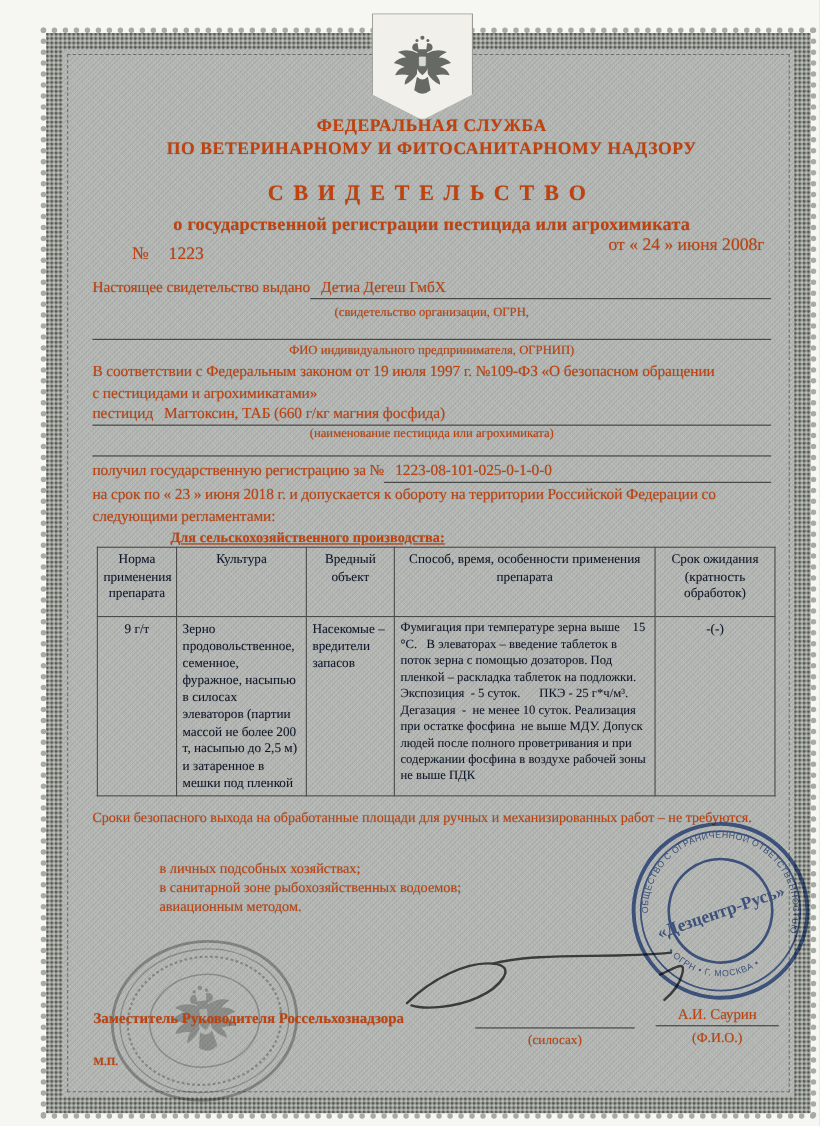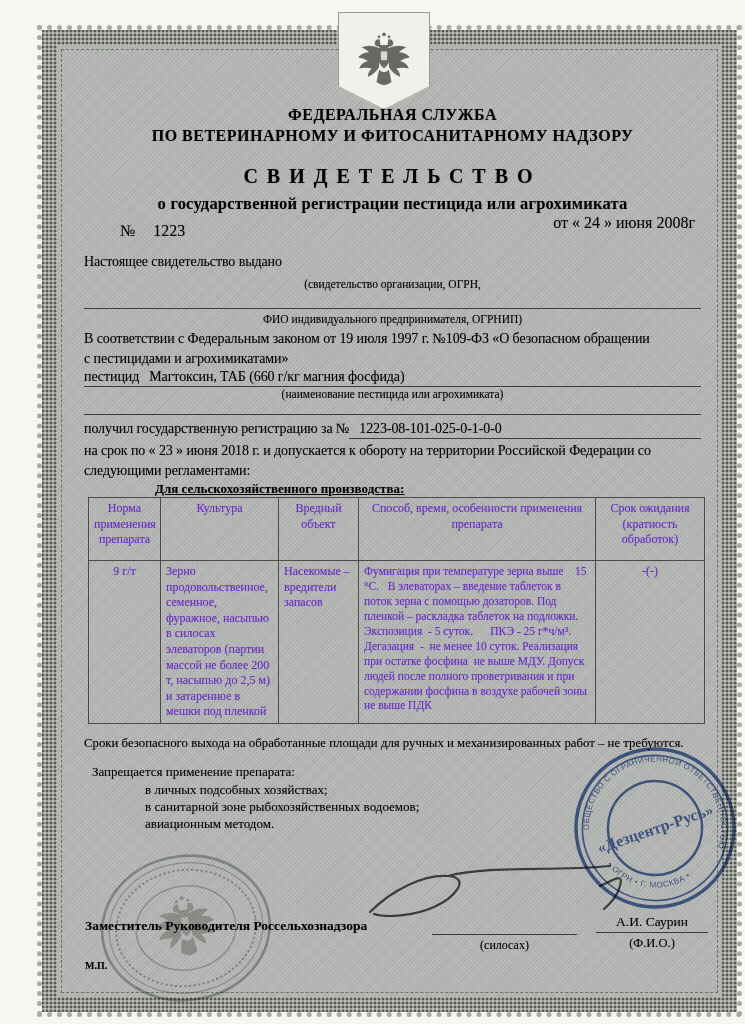--- a/index.html
+++ b/index.html
@@ -33,21 +33,21 @@
       repeating-linear-gradient(45deg, rgba(255,255,255,.08) 0 1px, transparent 1px 3px),
       repeating-linear-gradient(-45deg, rgba(55,60,54,.09) 0 1px, transparent 1px 3px),
       repeating-linear-gradient(90deg, rgba(255,255,255,.05) 0 1px, transparent 1px 2px);
   }
   .page::after{
     content:"";position:absolute;inset:4px;border:1px dashed rgba(85,90,84,.75);pointer-events:none;
   }
 
   .abs{position:absolute;z-index:10;}
   .ctr{left:60px;right:20px;text-align:center;}
-  .ink{color:#000000;text-shadow:0 0 1px rgba(45,45,45,.35);}
+  .ink{color:#c2410c;text-shadow:0 0 1px rgba(45,45,45,.35);}
   .nowrap{white-space:nowrap;}
 
   .hdr{font-weight:bold;font-size:16px;letter-spacing:.5px;}
   .title{font-weight:bold;font-size:20px;letter-spacing:9px;}
   .subtitle{font-weight:bold;font-size:16.5px;letter-spacing:.2px;}
   .numline{font-size:16px;}
   .body-line{font-size:14px;letter-spacing:-.1px;}
   .small-cap{font-size:11.5px;}
 
   .fill-row{display:flex;align-items:baseline;}
@@ -62,21 +62,21 @@
     border:1px solid #9a9a94;
     clip-path:polygon(0 0,100% 0,100% 76%,50% 100%,0 76%);
     display:flex;align-items:center;justify-content:center;
   }
   .emblem-box svg{width:62px;height:70px;opacity:.85;filter:blur(.3px);}
 
   
   .reg-table{
     border-collapse:collapse;table-layout:fixed;
     width:616px;height:203px;
-    font-size:12px;line-height:1.3;color:#6d28d9;
+    font-size:12px;line-height:1.3;color:#0f172a;
     text-shadow:0 0 .8px rgba(45,45,45,.3);
   }
   .reg-table th,.reg-table td{
     border:1.4px solid #4a4a4a;vertical-align:top;padding:3px 5px;font-weight:normal;
   }
   .reg-table th{text-align:center;height:56px;}
   .cell-rate,.cell-wait{text-align:center;}
   .cell-method{font-size:11.5px;white-space:pre-wrap;}
 
   .notes{font-size:12.8px;}
@@ -139,20 +139,21 @@
   <div class="abs ctr subtitle ink nowrap" style="top:194px">о государственной регистрации пестицида или агрохимиката</div>
 
   <div class="abs numline ink" style="top:222px;left:120px">
     <span>№</span>
     <span style="margin-left:14px">1223</span>
   </div>
   <div class="abs numline ink nowrap" style="top:214px;right:50px">от « 24 »  июня  2008г</div>
 
   <div class="abs body-line ink fill-row" style="top:254px;left:84px;right:44px">
     <span class="nowrap">Настоящее свидетельство выдано</span>
+    <span class="fill-underlined nowrap">Детиа Дегеш ГмбХ</span>
   </div>
   <div class="abs ctr small-cap ink nowrap" style="top:278px">(свидетельство организации, ОГРН,</div>
 
   <div class="abs rule" style="top:308px;left:84px;right:44px"></div>
   <div class="abs ctr small-cap ink nowrap" style="top:313px">ФИО индивидуального предпринимателя, ОГРНИП)</div>
 
   <div class="abs body-line ink nowrap" style="top:331px;left:84px">В соответствии с Федеральным законом от 19 июля 1997 г. №109-ФЗ «О безопасном обращении</div>
   <div class="abs body-line ink nowrap" style="top:351px;left:84px">с пестицидами и  агрохимикатами»</div>
 
   <div class="abs body-line ink fill-row" style="top:369px;left:84px;right:44px;border-bottom:1px solid #3c3c3c;padding-bottom:1px">
@@ -192,21 +193,20 @@
       <td class="cell-rate">9 г/т</td>
       <td>Зерно продовольственное, семенное, фуражное, насыпью в силосах элеваторов (партии массой не более 200 т, насыпью до 2,5 м) и затаренное в мешки под пленкой</td>
       <td>Насекомые – вредители запасов</td>
       <td class="cell-method">Фумигация при температуре зерна выше    15 °С.   В элеваторах – введение таблеток в поток зерна с помощью дозаторов. Под пленкой – раскладка таблеток на подложки. Экспозиция  - 5 суток.      ПКЭ - 25 г*ч/м³. Дегазация  -  не менее 10 суток. Реализация при остатке фосфина  не выше МДУ. Допуск людей после полного проветривания и при содержании фосфина в воздухе рабочей зоны не выше ПДК</td>
       <td class="cell-wait">-(-)</td>
     </tr>
   </tbody>
     </table>
 
   <div class="abs notes ink nowrap" style="top:736px;left:84px">Сроки безопасного выхода на обработанные площади  для ручных и механизированных работ – не требуются.</div>
-  <div class="abs proh-item ink nowrap" style="top:764px;left:92px">Запрещается  применение препарата:</div>
   <div class="abs proh-item ink nowrap" style="top:782px;left:145px">в личных подсобных хозяйствах;</div>
   <div class="abs proh-item ink nowrap" style="top:799px;left:145px">в санитарной зоне рыбохозяйственных водоемов;</div>
   <div class="abs proh-item ink nowrap" style="top:816px;left:145px">авиационным методом.</div>
 
   <svg class="abs blue-stamp" viewBox="0 0 168 168">
     <defs>
       <path id="arc-top" d="M 19 95 A 66 66 0 1 1 149 95"></path>
       <path id="arc-bottom" d="M 30 112 A 62 62 0 0 0 138 112"></path>
     </defs>
     <circle cx="84" cy="84" r="79" fill="none" stroke="#3f5fa6" stroke-width="3.5"></circle>

